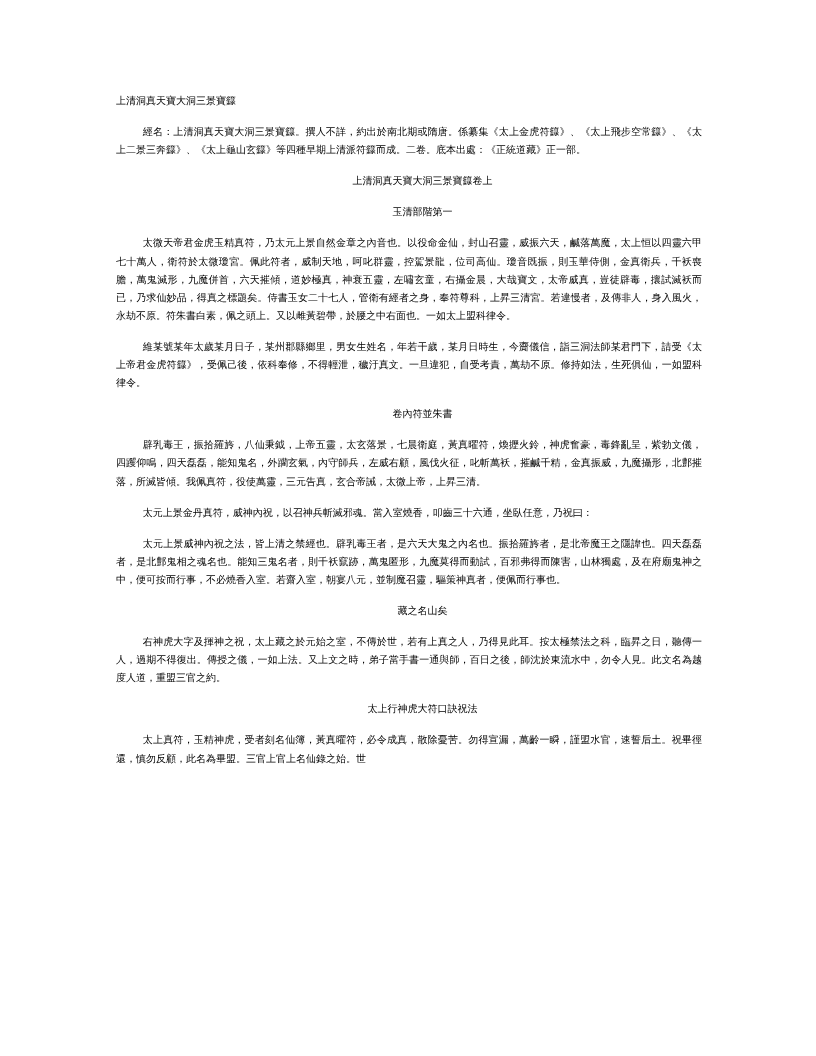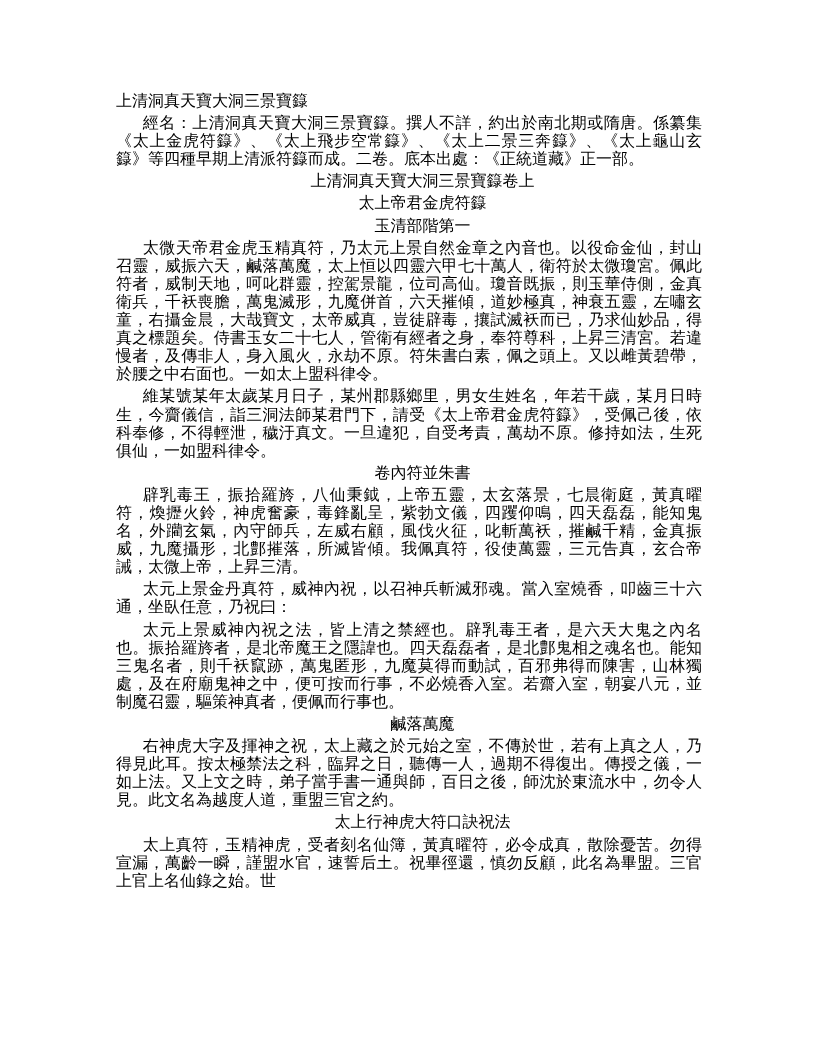--- a/index.html
+++ b/index.html
@@ -23,21 +23,21 @@
     box-sizing: border-box;
   }
   .text-column {
     position: absolute;
     left: 116px;
     top: 92px;
     width: 586px;
   }
   
   .line {
-    font-size: 16px;
+    font-size: 10px;
     line-height: 18.1px;
     letter-spacing: 0;
     text-align: justify;
     text-justify: inter-character;
     word-break: break-all;
     white-space: normal;
     margin: 0;
     font-family: "DejaVu Serif", "Liberation Serif", serif;
   }
   
@@ -48,37 +48,36 @@
   .heading-line {
     text-indent: 26.8px;
     text-align: center;
   }
   
   .body-par {
     text-indent: 26.8px;
   }
   
   .par-block + .par-block {
-    margin-top: 4px;
+    margin-top: 13px;
   }
 </style>
 </head>
 <body>
 
 <div class="page">
   <div class="text-column" id="text-column">
       <p class="line par-block title-line">上清洞真天寶大洞三景寶籙</p>
       <p class="line par-block body-par">經名：上清洞真天寶大洞三景寶籙。撰人不詳，約出於南北期或隋唐。係纂集《太上金虎符籙》、《太上飛步空常籙》、《太上二景三奔籙》、《太上龜山玄籙》等四種早期上清派符籙而成。二卷。底本出處：《正統道藏》正一部。</p>
       <p class="line par-block heading-line">上清洞真天寶大洞三景寶籙卷上</p>
-      <p class="line par-block heading-line">太上帝君金虎符籙</p>
       <p class="line par-block heading-line">玉清部階第一</p>
       <p class="line par-block body-par">太微天帝君金虎玉精真符，乃太元上景自然金章之內音也。以役命金仙，封山召靈，威振六天，鹹落萬魔，太上恒以四靈六甲七十萬人，衛符於太微瓊宮。佩此符者，威制天地，呵叱群靈，控駕景龍，位司高仙。瓊音既振，則玉華侍側，金真衛兵，千袄喪膽，萬鬼滅形，九魔併首，六天摧傾，道妙極真，神衰五靈，左嘯玄童，右攝金晨，大哉寶文，太帝威真，豈徒辟毒，攘試滅袄而已，乃求仙妙品，得真之標題矣。侍書玉女二十七人，管衛有經者之身，奉符尊科，上昇三清宮。若違慢者，及傳非人，身入風火，永劫不原。符朱書白素，佩之頭上。又以雌黃碧帶，於腰之中右面也。一如太上盟科律令。</p>
       <p class="line par-block body-par">維某號某年太歲某月日子，某州郡縣鄉里，男女生姓名，年若干歲，某月日時生，今齎儀信，詣三洞法師某君門下，請受《太上帝君金虎符籙》，受佩己後，依科奉修，不得輕泄，穢汙真文。一旦違犯，自受考責，萬劫不原。修持如法，生死俱仙，一如盟科律令。</p>
       <p class="line par-block heading-line">卷內符並朱書</p>
       <p class="line par-block body-par">辟乳毒王，振拾羅旍，八仙秉鉞，上帝五靈，太玄落景，七晨衛庭，黃真曜符，煥攊火鈴，神虎奮豪，毒鋒亂呈，紫勃文儀，四躩仰鳴，四天磊磊，能知鬼名，外躪玄氣，內守師兵，左威右顧，風伐火征，叱斬萬袄，摧鹹千精，金真振威，九魔攝形，北鄷摧落，所滅皆傾。我佩真符，役使萬靈，三元告真，玄合帝誡，太微上帝，上昇三清。</p>
       <p class="line par-block body-par">太元上景金丹真符，威神內祝，以召神兵斬滅邪魂。當入室燒香，叩齒三十六通，坐臥任意，乃祝曰：</p>
       <p class="line par-block body-par">太元上景威神內祝之法，皆上清之禁經也。辟乳毒王者，是六天大鬼之內名也。振拾羅旍者，是北帝魔王之隱諱也。四天磊磊者，是北鄷鬼相之魂名也。能知三鬼名者，則千袄竄跡，萬鬼匿形，九魔莫得而動試，百邪弗得而陳害，山林獨處，及在府廟鬼神之中，便可按而行事，不必燒香入室。若齋入室，朝宴八元，並制魔召靈，驅策神真者，便佩而行事也。</p>
-      <p class="line par-block heading-line">鹹落萬魔</p>
+      <p class="line par-block heading-line">藏之名山矣</p>
       <p class="line par-block body-par">右神虎大字及揮神之祝，太上藏之於元始之室，不傳於世，若有上真之人，乃得見此耳。按太極禁法之科，臨昇之日，聽傳一人，過期不得復出。傳授之儀，一如上法。又上文之時，弟子當手書一通與師，百日之後，師沈於東流水中，勿令人見。此文名為越度人道，重盟三官之約。</p>
       <p class="line par-block heading-line">太上行神虎大符口訣祝法</p>
       <p class="line par-block body-par">太上真符，玉精神虎，受者刻名仙簿，黃真曜符，必令成真，散除憂苦。勿得宣漏，萬齡一瞬，謹盟水官，速誓后土。祝畢徑還，慎勿反顧，此名為畢盟。三官上官上名仙錄之始。世</p>
     </div>
 </div>
 
 </body></html>

